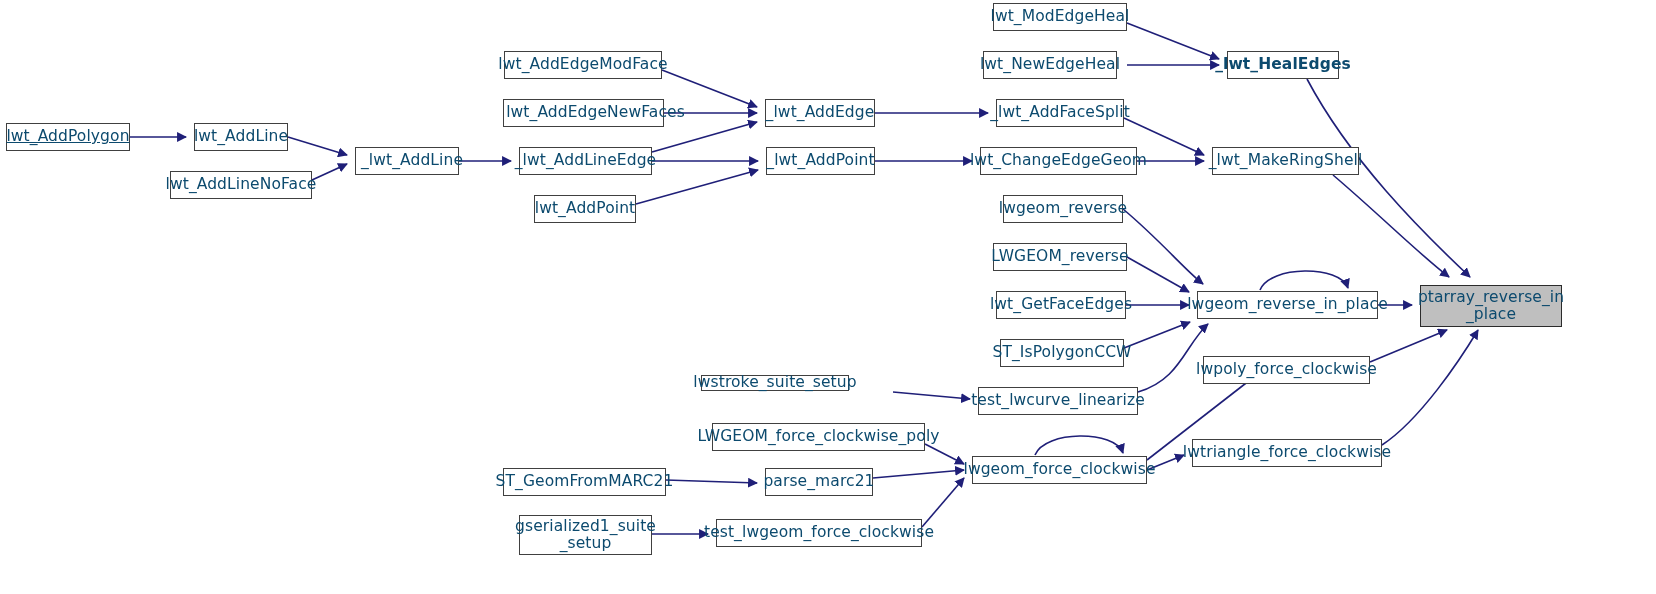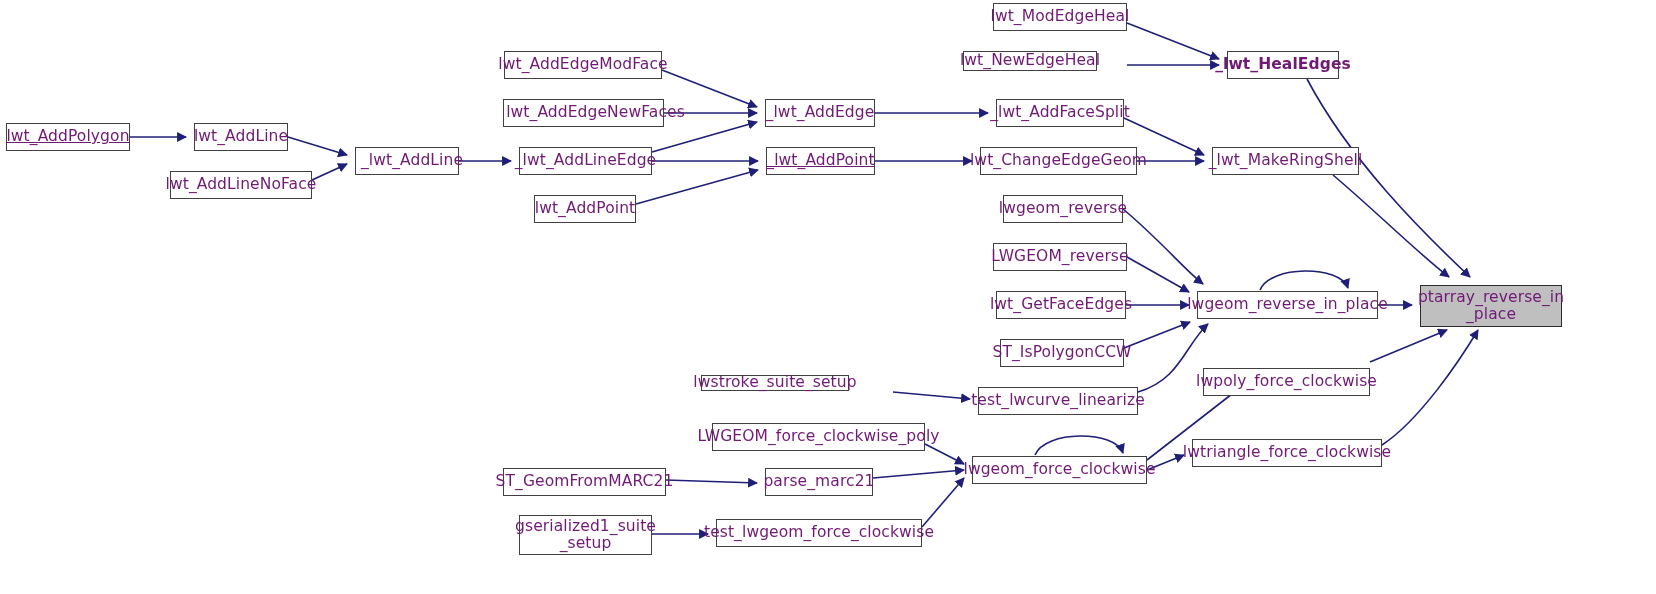--- a/index.html
+++ b/index.html
@@ -4,21 +4,21 @@
 <style>
   html,body{margin:0;padding:0;background:#ffffff;}
   body{font-family:"DejaVu Sans","Liberation Sans",sans-serif;}
   #callgraph{position:relative;width:1656px;height:594px;background:#ffffff;overflow:hidden;}
   #edge-layer{position:absolute;left:0;top:0;width:1656px;height:594px;pointer-events:none;}
   .node{
     position:absolute;
     box-sizing:border-box;
     border:1.4px solid #404040;
     background:#ffffff;
-    color:#701a75;
+    color:#0c4a6e;
     display:flex;
     align-items:center;
     justify-content:center;
     text-align:center;
     font-size:15.5px;
     line-height:1.12;
     letter-spacing:0.1px;
     white-space:pre-line;
     padding:0 4px;
   }
@@ -75,39 +75,39 @@
   <div id="nodes">
       <div class="node" style="left: 6px; top: 123px; width: 124px; height: 28px; text-decoration: underline;">lwt_AddPolygon</div>
       <div class="node" style="left: 194px; top: 123px; width: 94px; height: 28px;">lwt_AddLine</div>
       <div class="node" style="left: 170px; top: 171px; width: 142px; height: 28px;">lwt_AddLineNoFace</div>
       <div class="node" style="left: 355px; top: 147px; width: 104px; height: 28px; padding-left: 14px;">_lwt_AddLine</div>
       <div class="node" style="left: 504px; top: 51px; width: 158px; height: 28px;">lwt_AddEdgeModFace</div>
       <div class="node" style="left: 503px; top: 99px; width: 161px; height: 28px; padding-left: 28px;">lwt_AddEdgeNewFaces</div>
       <div class="node" style="left: 519px; top: 147px; width: 133px; height: 28px;">_lwt_AddLineEdge</div>
       <div class="node" style="left: 534px; top: 195px; width: 102px; height: 28px;">lwt_AddPoint</div>
       <div class="node" style="left: 765px; top: 99px; width: 110px; height: 28px;">_lwt_AddEdge</div>
-      <div class="node" style="left: 766px; top: 147px; width: 109px; height: 28px; text-decoration: underline;">_lwt_AddPoint</div>
+      <div class="node" style="left: 766px; top: 147px; width: 109px; height: 28px;">_lwt_AddPoint</div>
       <div class="node" style="left: 993px; top: 3px; width: 134px; height: 28px;">lwt_ModEdgeHeal</div>
-      <div class="node" style="left: 963px; top: 51px; width: 134px; height: 20px;">lwt_NewEdgeHeal</div>
+      <div class="node" style="left: 983px; top: 51px; width: 134px; height: 28px;">lwt_NewEdgeHeal</div>
       <div class="node" style="left: 996px; top: 99px; width: 128px; height: 28px;">_lwt_AddFaceSplit</div>
       <div class="node" style="left: 980px; top: 147px; width: 157px; height: 28px;">lwt_ChangeEdgeGeom</div>
       <div class="node" style="left: 1227px; top: 51px; width: 112px; height: 28px; font-weight: bold;">_lwt_HealEdges</div>
       <div class="node" style="left: 1212px; top: 147px; width: 147px; height: 28px;">_lwt_MakeRingShell</div>
       <div class="node" style="left: 1003px; top: 195px; width: 120px; height: 28px;">lwgeom_reverse</div>
       <div class="node" style="left: 993px; top: 243px; width: 134px; height: 28px;">LWGEOM_reverse</div>
       <div class="node" style="left: 996px; top: 291px; width: 130px; height: 28px;">lwt_GetFaceEdges</div>
       <div class="node" style="left: 1000px; top: 339px; width: 124px; height: 28px;">ST_IsPolygonCCW</div>
       <div class="node" style="left: 1197px; top: 291px; width: 181px; height: 28px;">lwgeom_reverse_in_place</div>
       <div class="node" style="left: 701px; top: 375px; width: 148px; height: 16px;">lwstroke_suite_setup</div>
       <div class="node" style="left: 978px; top: 387px; width: 160px; height: 28px;">test_lwcurve_linearize</div>
       <div class="node" style="left: 712px; top: 423px; width: 213px; height: 28px;">LWGEOM_force_clockwise_poly</div>
       <div class="node" style="left: 503px; top: 468px; width: 163px; height: 28px;">ST_GeomFromMARC21</div>
       <div class="node" style="left: 765px; top: 468px; width: 108px; height: 28px;">parse_marc21</div>
       <div class="node" style="left: 519px; top: 515px; width: 133px; height: 40px;">gserialized1_suite
 _setup</div>
       <div class="node" style="left: 716px; top: 519px; width: 206px; height: 28px;">test_lwgeom_force_clockwise</div>
       <div class="node" style="left: 972px; top: 456px; width: 175px; height: 28px;">lwgeom_force_clockwise</div>
-      <div class="node" style="left: 1203px; top: 356px; width: 167px; height: 28px; margin-top: 12px;">lwpoly_force_clockwise</div>
+      <div class="node" style="left: 1203px; top: 356px; width: 167px; height: 28px;">lwpoly_force_clockwise</div>
       <div class="node" style="left: 1192px; top: 439px; width: 190px; height: 28px;">lwtriangle_force_clockwise</div>
       <div class="node highlight" style="left: 1420px; top: 285px; width: 142px; height: 42px;">ptarray_reverse_in
 _place</div>
     </div>
 </div>
 
 </body></html>

